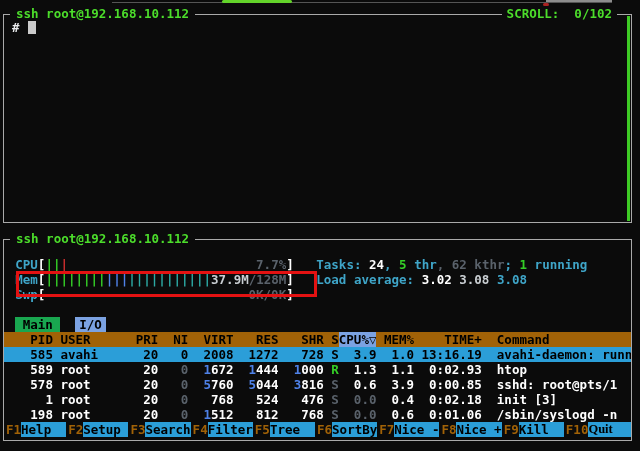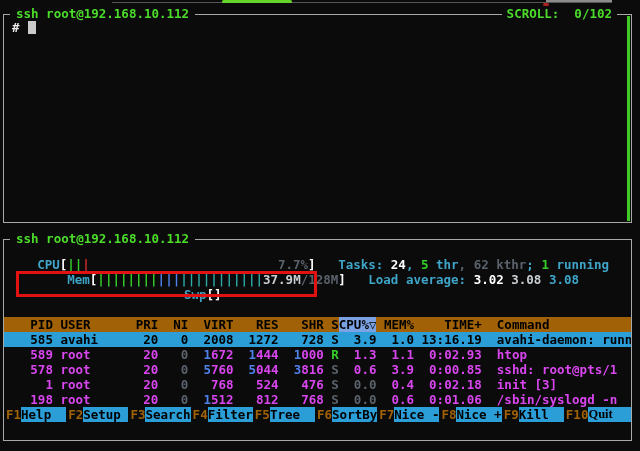--- a/index.html
+++ b/index.html
@@ -27,31 +27,31 @@
     position:absolute; top:-9px; right:14px; background:#0b0b0b; padding:0 5px;
     color:#4cdd2b; white-space:pre;
   }
   .scrollbar { position:absolute; right:1px; top:1px; bottom:1px; width:3px; background:#3ecb25; }
 
   .prompt-line { padding:5px 0 0 8px; color:#e8eaec; white-space:pre; }
   .cursor { display:inline-block; width:8px; height:13px; background:#cbcbcb; vertical-align:-2px; margin-left:1px; }
 
   
   .htop { position:relative; padding-top:2px; height:100%; overflow:hidden; }
-  .hline { height:15px; white-space:pre; display:flex; align-items:center; padding-left:1.5ch; overflow:hidden;justify-content:center; }
+  .hline { height:15px; white-space:pre; display:flex; align-items:center; padding-left:1.5ch; overflow:hidden; }
 
   .meter { display:flex; width:37ch; flex:none; }
   .meter-label { width:3ch; color:#3fa5c8; }
   .bracket { color:#fff; }
   .meter-inner { width:32ch; display:flex; justify-content:space-between; overflow:hidden; }
   .bars { white-space:pre; letter-spacing:0; }
   .stats { padding-left:3ch; white-space:pre; overflow:hidden; }
 
   .c-cyan  { color:#3fa5c8; }
-  .c-white { color:#d946ef; }
+  .c-white { color:#ffffff; }
   .c-bwhite{ color:#ffffff; }
   .c-gray  { color:#5a626b; }
   .c-light { color:#c9ced2; }
   .c-bcyan { color:#d5eaf3; }
   .c-green { color:#35cf27; }
   .c-bgreen{ color:#35cf27; }
   .c-blue  { color:#4f82e8; }
   .c-red   { color:#cf2f2f; }
   .c-teal  { color:#2ca9a4; }
 
@@ -107,23 +107,24 @@
     <div class="scrollbar"></div>
   </div>
 
   <div class="pane pane-bottom">
     <span class="pane-title">ssh root@192.168.10.112</span>
     <div class="htop">
       <div class="hline"></div>
       <div id="meter-rows">
           <div class="hline"><span class="meter"><span class="meter-label">CPU</span><span class="bracket">[</span><span class="meter-inner"><span class="bars"><span class="c-green">|</span><span class="c-green">|</span><span class="c-red">|</span></span><span><span class="c-gray">7.7%</span></span></span><span class="bracket">]</span></span><span class="stats"><span class="c-cyan">Tasks: </span><span class="c-bwhite">24</span><span class="c-cyan">, </span><span class="c-bgreen">5</span><span class="c-cyan"> thr</span><span class="c-gray">, </span><span class="c-gray">62 kthr</span><span class="c-cyan">; </span><span class="c-bgreen">1</span><span class="c-cyan"> running</span></span></div>
           <div class="hline"><span class="meter"><span class="meter-label">Mem</span><span class="bracket">[</span><span class="meter-inner"><span class="bars"><span class="c-green">|</span><span class="c-green">|</span><span class="c-green">|</span><span class="c-green">|</span><span class="c-green">|</span><span class="c-green">|</span><span class="c-green">|</span><span class="c-green">|</span><span class="c-blue">|</span><span class="c-blue">|</span><span class="c-blue">|</span><span class="c-teal">|</span><span class="c-teal">|</span><span class="c-teal">|</span><span class="c-teal">|</span><span class="c-teal">|</span><span class="c-teal">|</span><span class="c-teal">|</span><span class="c-teal">|</span><span class="c-teal">|</span><span class="c-teal">|</span><span class="c-teal">|</span></span><span><span class="c-light">37.9M</span><span class="c-gray">/128M</span></span></span><span class="bracket">]</span></span><span class="stats"><span class="c-cyan">Load average: </span><span class="c-bwhite">3.02 </span><span class="c-light">3.08 </span><span class="c-cyan">3.08</span></span></div>
-          <div class="hline"><span class="meter"><span class="meter-label">Swp</span><span class="bracket">[</span><span class="bracket">]</span></span></div>
+          <div class="hline"><span class="meter"><span class="meter-label">Swp</span><span class="bracket">[</span><span class="meter-inner"><span class="bars"></span><span><span class="c-gray">0K/0K</span></span></span><span class="bracket">]</span></span></div>
         </div>
       <div class="hline"></div>
+      <div class="hline" id="tab-row"><span class="tab tab-active">Main</span><span class="tab tab-io">I/O</span></div>
       <div class="hline thead" id="table-header"><span class="cell col-pid">PID</span><span class="cell col-user">USER</span><span class="cell col-pri">PRI</span><span class="cell col-ni">NI</span><span class="cell col-virt">VIRT</span><span class="cell col-res">RES</span><span class="cell col-shr">SHR</span><span class="cell col-s">S</span><span class="cell col-cpu sort-col">CPU%▽</span><span class="cell col-mem">MEM%</span><span class="cell col-time">TIME+</span><span class="cell col-cmd">Command</span></div>
       <div id="table-rows">
           <div class="hline prow selected"><span class="cell col-pid"><span>585</span></span><span class="cell col-user"><span>avahi</span></span><span class="cell col-pri"><span>20</span></span><span class="cell col-ni"><span>0</span></span><span class="cell col-virt"><span>2008</span></span><span class="cell col-res"><span>1272</span></span><span class="cell col-shr"><span>728</span></span><span class="cell col-s"><span>S</span></span><span class="cell col-cpu"><span>3.9</span></span><span class="cell col-mem"><span>1.0</span></span><span class="cell col-time"><span>13:16.19</span></span><span class="cell col-cmd"><span>avahi-daemon: running</span></span></div>
           <div class="hline prow"><span class="cell col-pid"><span class="c-white">589</span></span><span class="cell col-user"><span class="c-white">root</span></span><span class="cell col-pri"><span class="c-white">20</span></span><span class="cell col-ni"><span class="c-gray">0</span></span><span class="cell col-virt"><span class="c-blue">1</span><span class="c-white">672</span></span><span class="cell col-res"><span class="c-blue">1</span><span class="c-white">444</span></span><span class="cell col-shr"><span class="c-blue">1</span><span class="c-white">000</span></span><span class="cell col-s"><span class="c-green">R</span></span><span class="cell col-cpu"><span class="c-white">1.3</span></span><span class="cell col-mem"><span class="c-white">1.1</span></span><span class="cell col-time"><span class="c-white">0:02.93</span></span><span class="cell col-cmd"><span class="c-white">htop</span></span></div>
           <div class="hline prow"><span class="cell col-pid"><span class="c-white">578</span></span><span class="cell col-user"><span class="c-white">root</span></span><span class="cell col-pri"><span class="c-white">20</span></span><span class="cell col-ni"><span class="c-gray">0</span></span><span class="cell col-virt"><span class="c-blue">5</span><span class="c-white">760</span></span><span class="cell col-res"><span class="c-blue">5</span><span class="c-white">044</span></span><span class="cell col-shr"><span class="c-blue">3</span><span class="c-white">816</span></span><span class="cell col-s"><span class="c-gray">S</span></span><span class="cell col-cpu"><span class="c-white">0.6</span></span><span class="cell col-mem"><span class="c-white">3.9</span></span><span class="cell col-time"><span class="c-white">0:00.85</span></span><span class="cell col-cmd"><span class="c-white">sshd: root@pts/1</span></span></div>
           <div class="hline prow"><span class="cell col-pid"><span class="c-white">1</span></span><span class="cell col-user"><span class="c-white">root</span></span><span class="cell col-pri"><span class="c-white">20</span></span><span class="cell col-ni"><span class="c-gray">0</span></span><span class="cell col-virt"><span class="c-white">768</span></span><span class="cell col-res"><span class="c-white">524</span></span><span class="cell col-shr"><span class="c-white">476</span></span><span class="cell col-s"><span class="c-gray">S</span></span><span class="cell col-cpu"><span class="c-gray">0.0</span></span><span class="cell col-mem"><span class="c-white">0.4</span></span><span class="cell col-time"><span class="c-white">0:02.18</span></span><span class="cell col-cmd"><span class="c-white">init [3]</span></span></div>
           <div class="hline prow"><span class="cell col-pid"><span class="c-white">198</span></span><span class="cell col-user"><span class="c-white">root</span></span><span class="cell col-pri"><span class="c-white">20</span></span><span class="cell col-ni"><span class="c-gray">0</span></span><span class="cell col-virt"><span class="c-blue">1</span><span class="c-white">512</span></span><span class="cell col-res"><span class="c-white">812</span></span><span class="cell col-shr"><span class="c-white">768</span></span><span class="cell col-s"><span class="c-gray">S</span></span><span class="cell col-cpu"><span class="c-gray">0.0</span></span><span class="cell col-mem"><span class="c-white">0.6</span></span><span class="cell col-time"><span class="c-white">0:01.06</span></span><span class="cell col-cmd"><span class="c-white">/sbin/syslogd -n</span></span></div>
         </div>
       <div class="hline fnbar" id="fnbar"><span class="fk-key">F1</span><span class="fk-label">Help</span><span class="fk-key">F2</span><span class="fk-label">Setup</span><span class="fk-key">F3</span><span class="fk-label">Search</span><span class="fk-key">F4</span><span class="fk-label">Filter</span><span class="fk-key">F5</span><span class="fk-label">Tree</span><span class="fk-key">F6</span><span class="fk-label">SortBy</span><span class="fk-key">F7</span><span class="fk-label">Nice -</span><span class="fk-key">F8</span><span class="fk-label">Nice +</span><span class="fk-key">F9</span><span class="fk-label">Kill</span><span class="fk-key">F10</span><span class="fk-label fill">Quit</span></div>
     </div>

